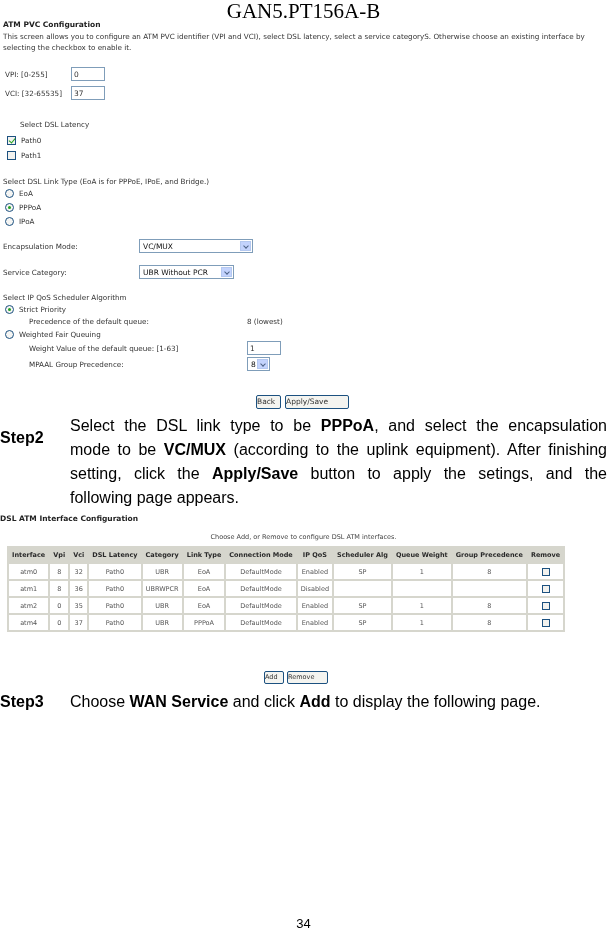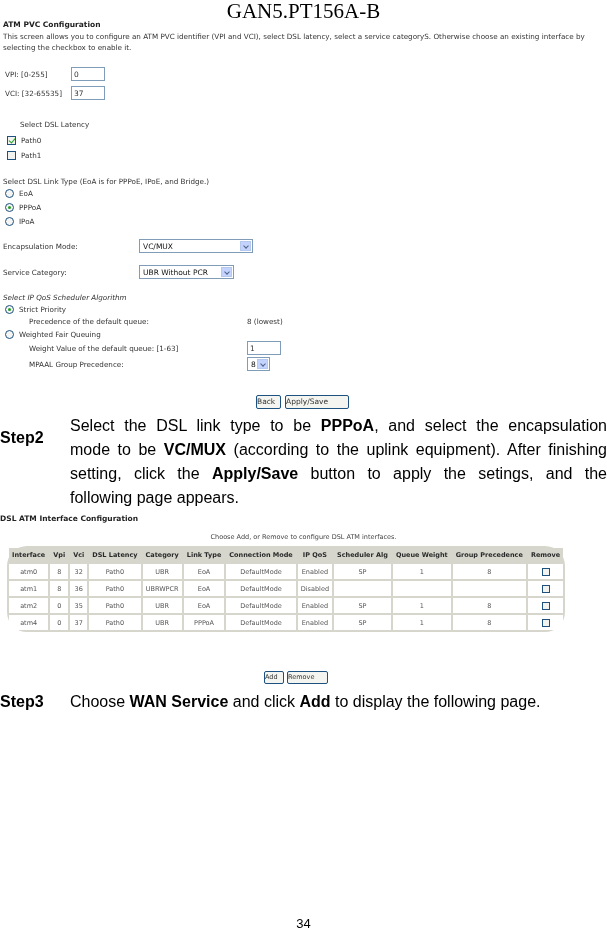--- a/index.html
+++ b/index.html
@@ -41,21 +41,21 @@
     .step-label { position: absolute; left: 0; font-weight: bold; font-family: "Liberation Sans", sans-serif; font-size: 16px; }
     .step-body { position: absolute; left: 70px; width: 537px; text-align: justify; font-family: "Liberation Sans", sans-serif; font-size: 16px; line-height: 24px; }
     .step-body b { font-weight: bold; }
     .justify-line { display: block; text-align: justify; text-align-last: justify; width: 537px; height: 24px; }
     .last-line { display: block; text-align: left; height: 24px; }
 
     
     .tbl-title { position: absolute; left: 0; width: 573px; top: 514px; font-size: 7.5px; font-weight: bold; color: #222; }
     .tbl-sub { position: absolute; left: 0; width: 607px; top: 533px; text-align: center; font-size: 6.5px; color: #444; }
     table.atm { position: absolute; left: 7px; top: 546px; border-collapse: separate; border-spacing: 2px; background: #d6d6cd;
-      font-size: 6.5px; color: #555; font-family: "DejaVu Sans", sans-serif; border-radius: 20px; }
+      font-size: 6.5px; color: #555; font-family: "DejaVu Sans", sans-serif; }
     table.atm th { background: #d6d6cd; color: #2a2a2a; font-weight: bold; padding: 2px 3px; height: 14px; white-space: nowrap; }
     table.atm td { background: #ffffff; text-align: center; height: 15px; padding: 0 3px; white-space: nowrap; }
     .rm-box { display: inline-block; width: 8px; height: 8px; border: 1px solid #1c5180; background: #f2f2ef; vertical-align: middle; }
 
     .page-num { position: absolute; top: 916px; left: 0; width: 607px; text-align: center; font-family: "Liberation Sans", sans-serif; font-size: 13px; color: #000; }
   </style>
 </head>
 <body>
 
 <div class="doc-header">GAN5.PT156A-B</div>
@@ -89,21 +89,21 @@
     <span>VC/MUX</span>
     <span class="arrow"></span>
   </div>
 
   <div class="abs" style="left:3px; top:268px;">Service Category:</div>
   <div class="select" style="left:139px; top:265px; width:95px;">
     <span>UBR Without PCR</span>
     <span class="arrow"></span>
   </div>
 
-  <div class="abs" style="left:3px; top:293px;font-style:italic;">Select IP QoS Scheduler Algorithm</div>
+  <div class="abs" style="left:3px; top:293px;">Select IP QoS Scheduler Algorithm</div>
   <div class="radio checked" style="left:5px; top:305px;"></div>
   <div class="abs" style="left:19px; top:305px;">Strict Priority</div>
   <div class="abs" style="left:29px; top:317px;">Precedence of the default queue:</div>
   <div class="abs" style="left:247px; top:317px;">8 (lowest)</div>
   <div class="radio" style="left:5px; top:330px;"></div>
   <div class="abs" style="left:19px; top:330px;">Weighted Fair Queuing</div>
   <div class="abs" style="left:29px; top:344px;">Weight Value of the default queue: [1-63]</div>
   <div class="txt-input" style="left:247px; top:341px; width:34px;">1</div>
   <div class="abs" style="left:29px; top:360px;">MPAAL Group Precedence:</div>
   <div class="select" style="left:247px; top:357px; width:23px;">

